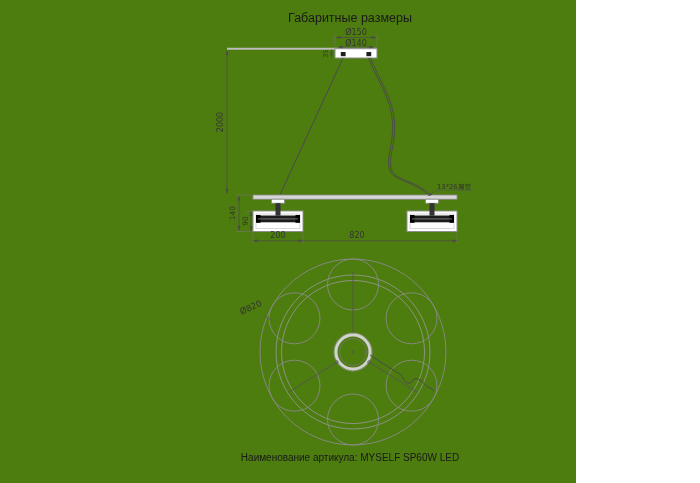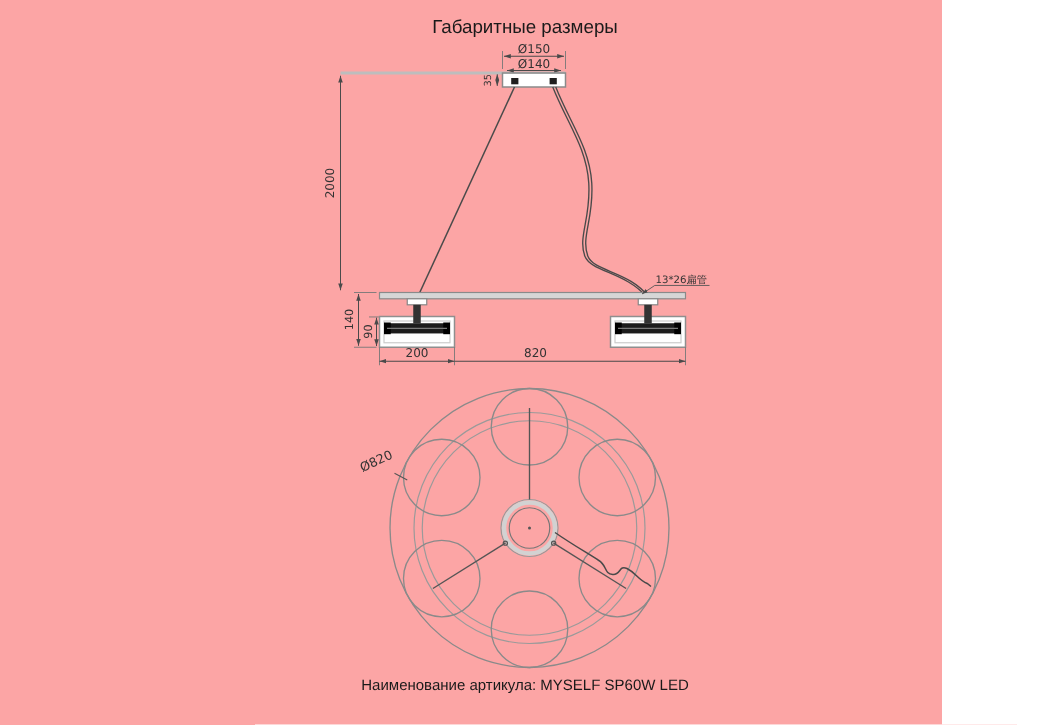--- a/index.html
+++ b/index.html
@@ -1,19 +1,19 @@
 <!DOCTYPE html>
 <html><head>
 <meta charset="utf-8">
 <style>
   html,body{margin:0;padding:0;background:#fff;}
   .page{
     position:relative;
-    width:628px;height:483px;
-    background:#fca5a5;
+    width:576px;height:483px;
+    background:#4d7c0f;
     font-family:"Liberation Sans","DejaVu Sans",sans-serif;
     overflow:hidden;
   }
   .title{
     position:absolute;top:11px;left:0;width:700px;
     text-align:center;font-size:12.5px;color:#1a1a1a;
   }
   .caption{
     position:absolute;top:452px;left:0;width:700px;
     text-align:center;font-size:10px;color:#1a1a1a;

